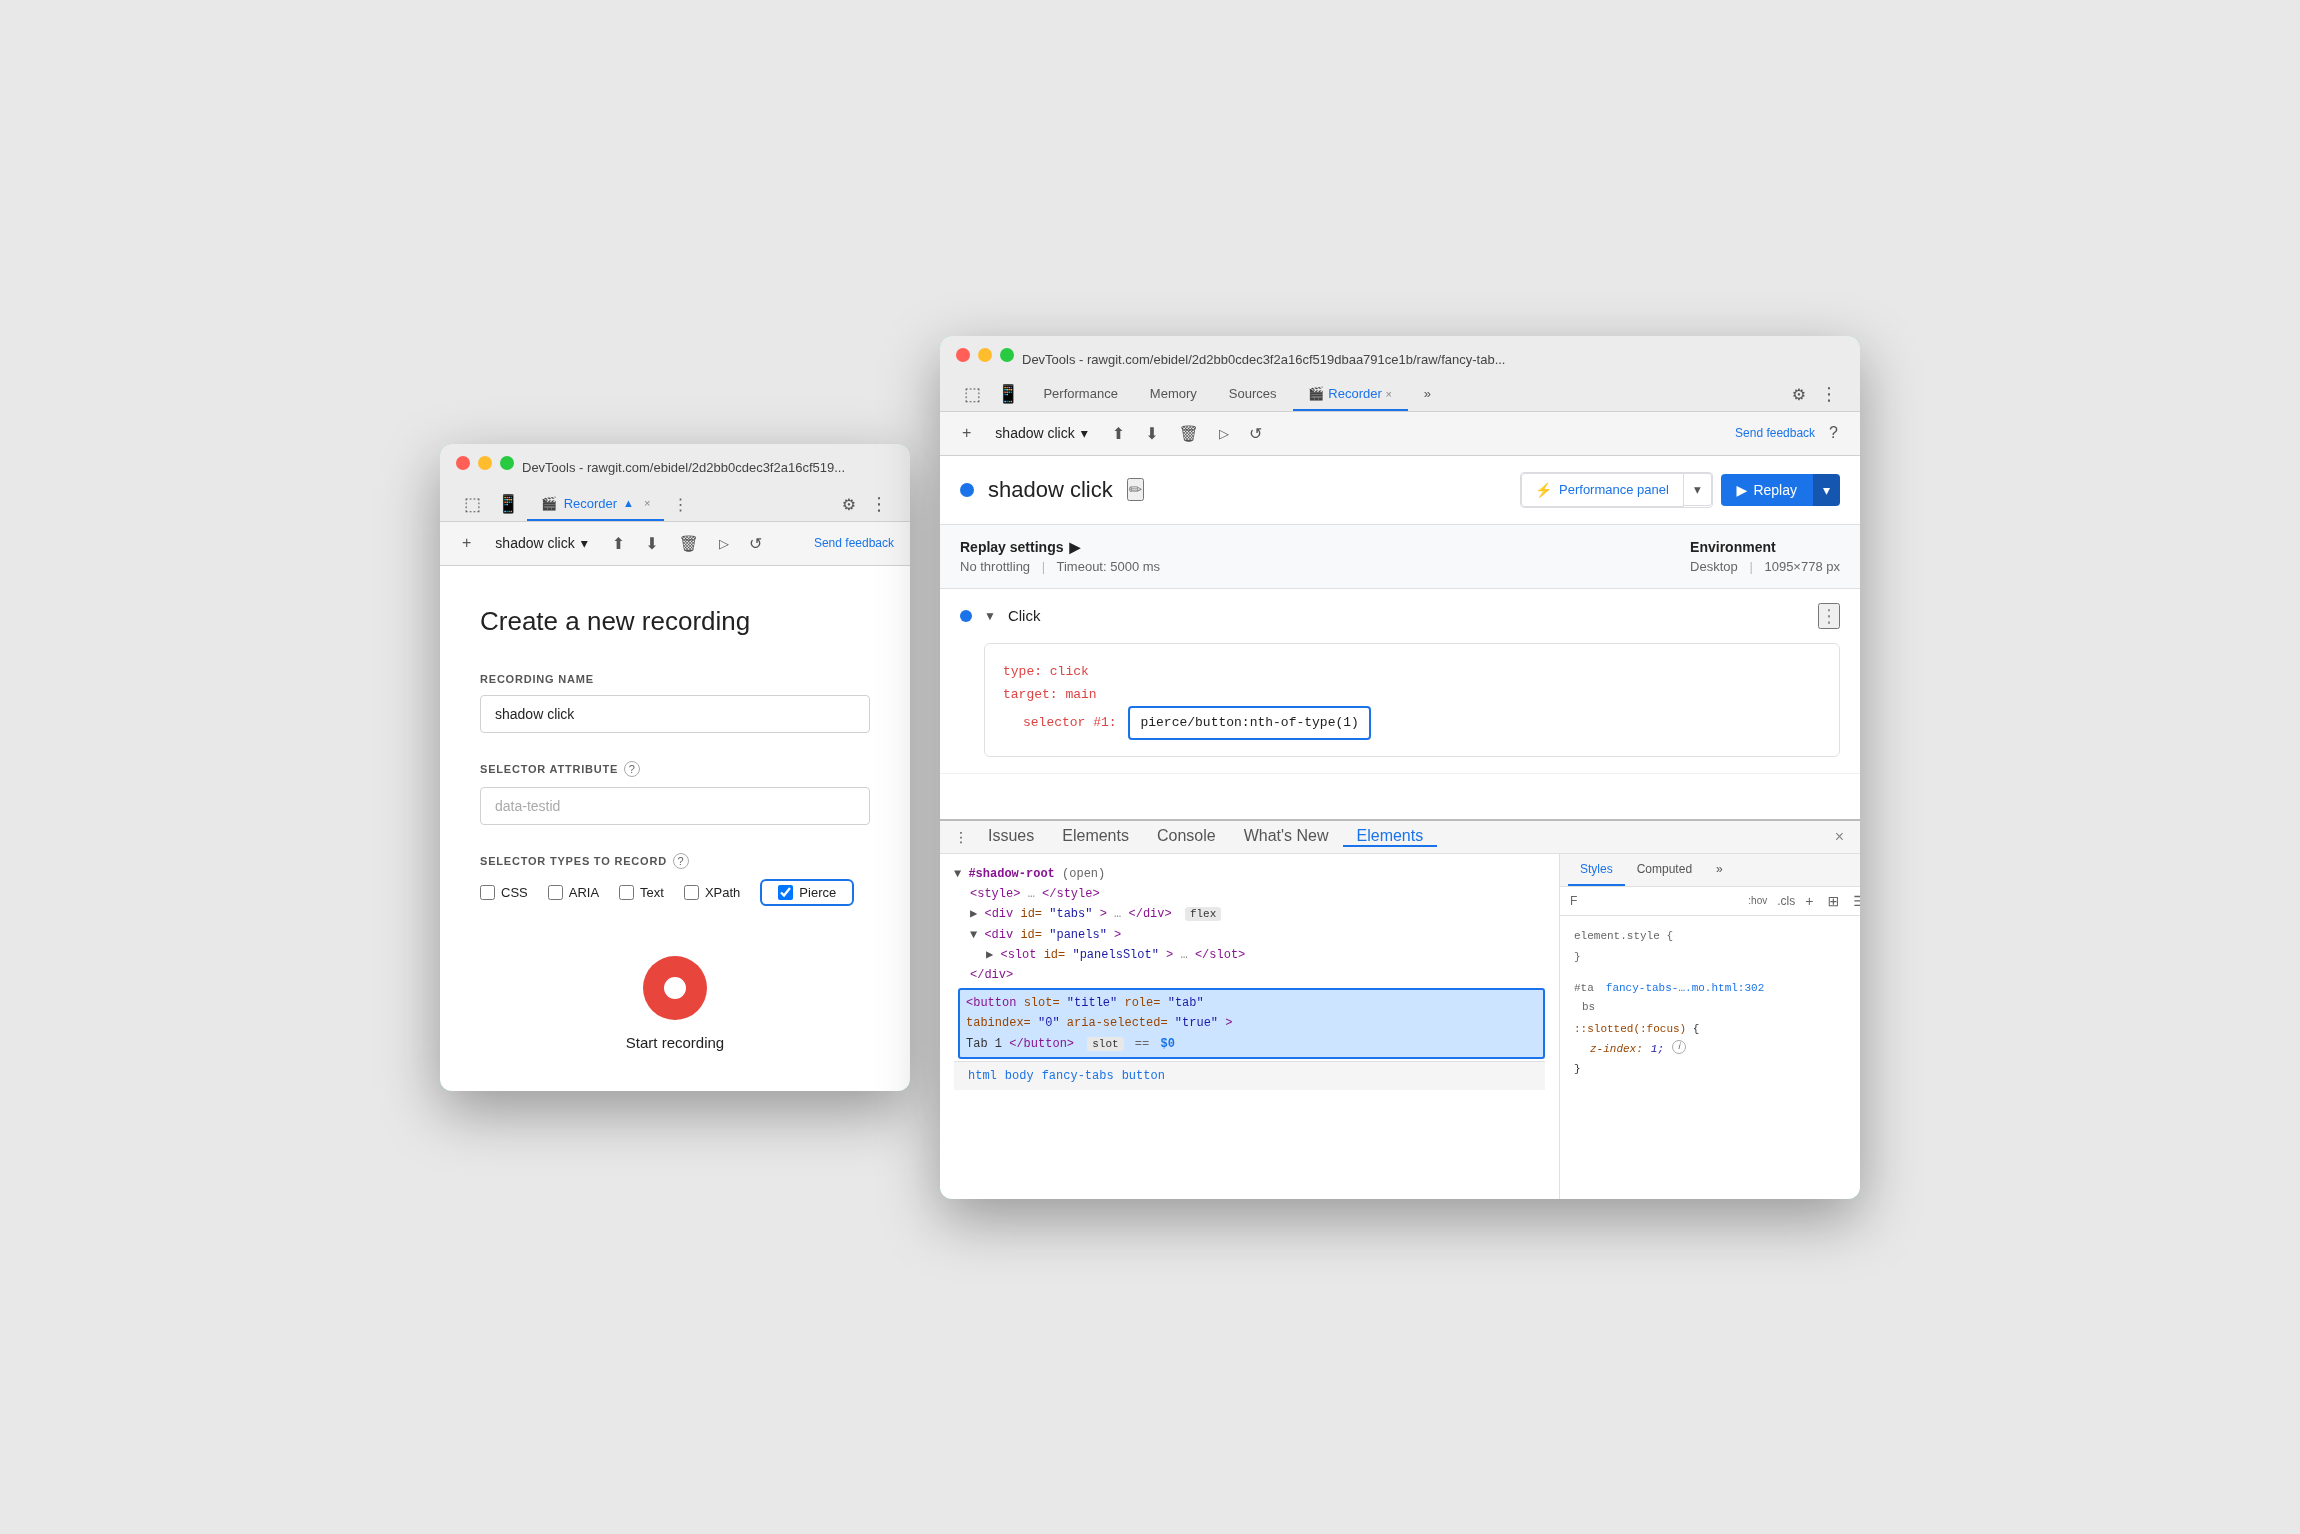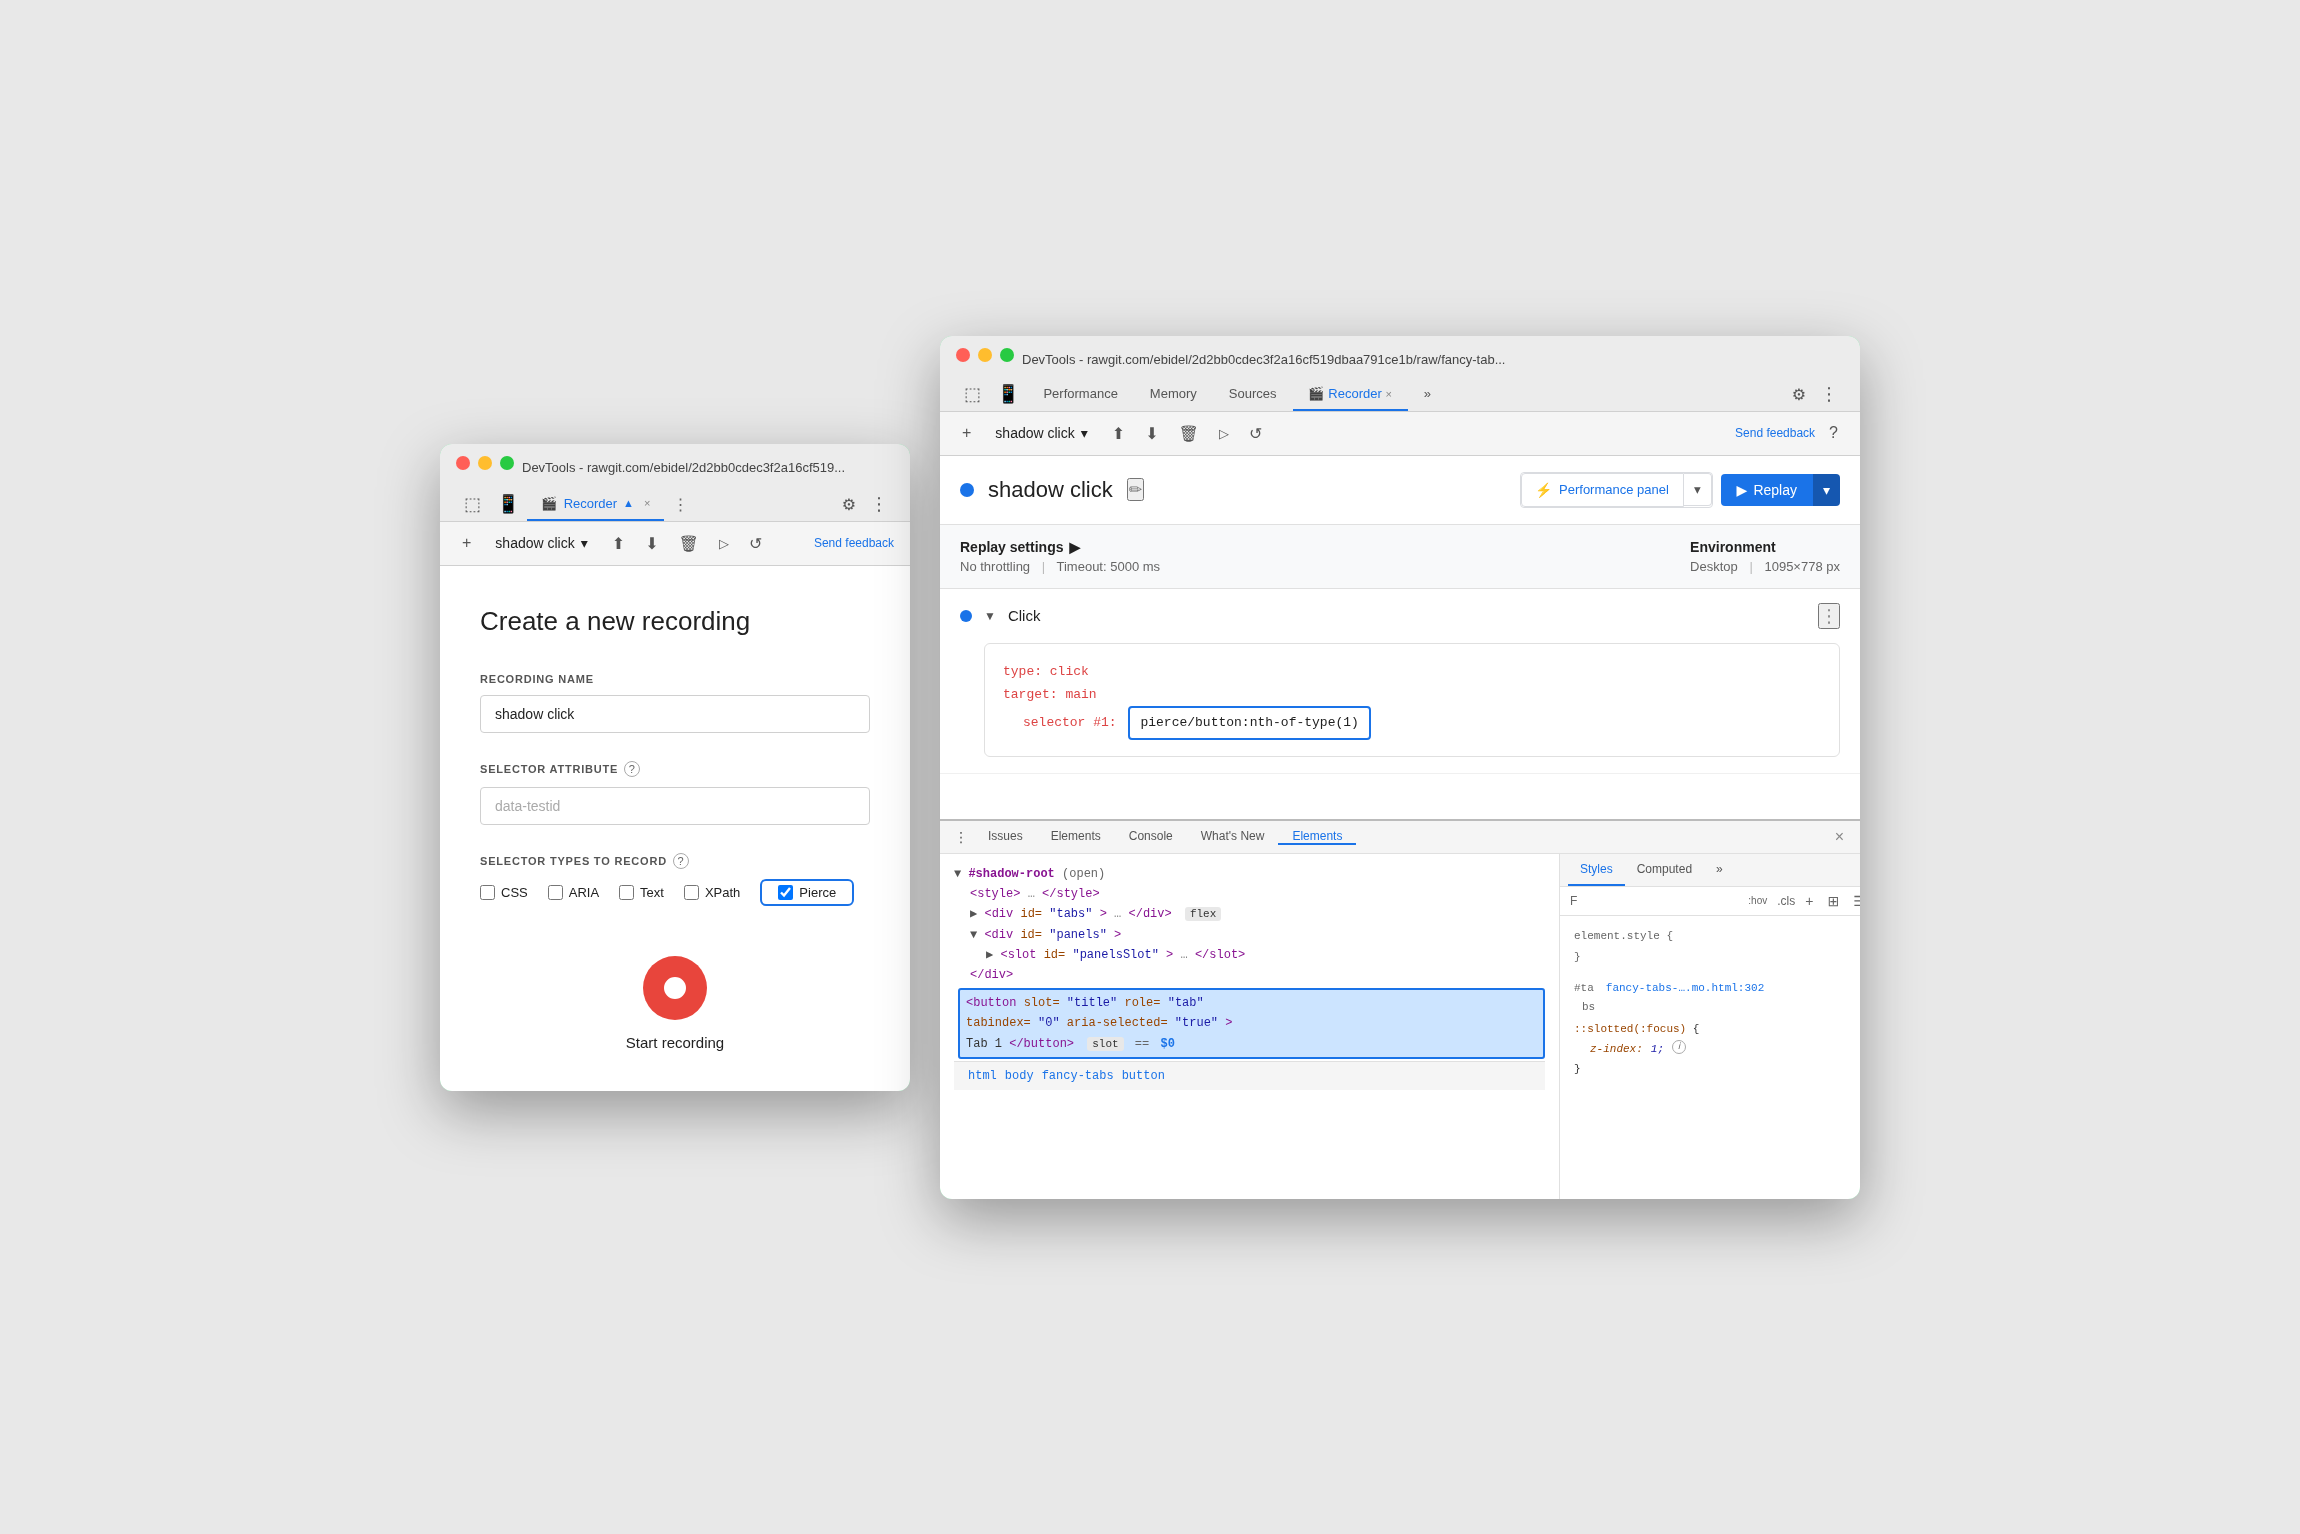--- a/index.html
+++ b/index.html
@@ -486,21 +486,21 @@
       background: none;
       border: none;
       cursor: pointer;
       font-size: 14px;
       color: #555;
       padding: 8px 6px;
     }
 
     .dt-tab {
       padding: 0 14px;
-      font-size: 12px;
+      font-size: 16px;
       color: #555;
       cursor: pointer;
       border-bottom: 2px solid transparent;
     }
 
     .dt-tab.active {
       color: #1a73e8;
       border-bottom: 2px solid #1a73e8;
     }
 

